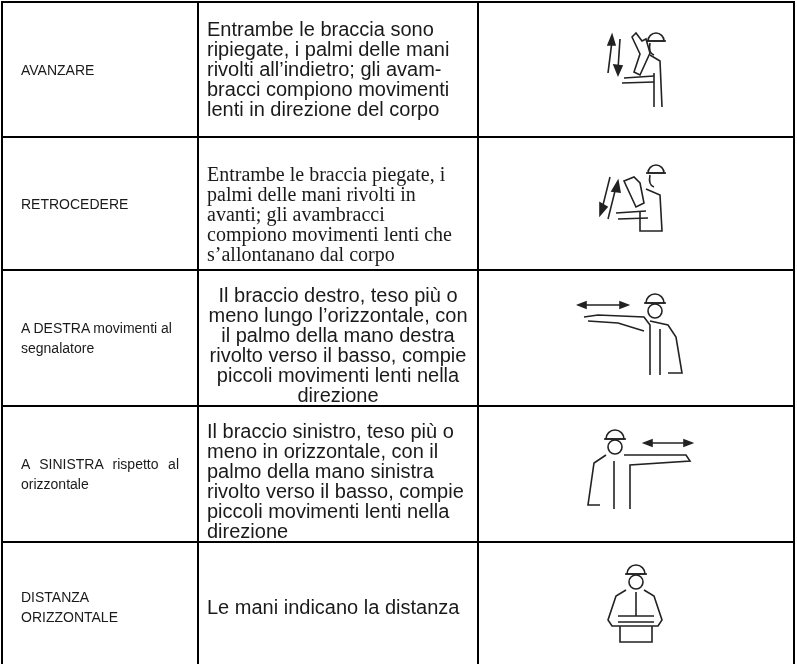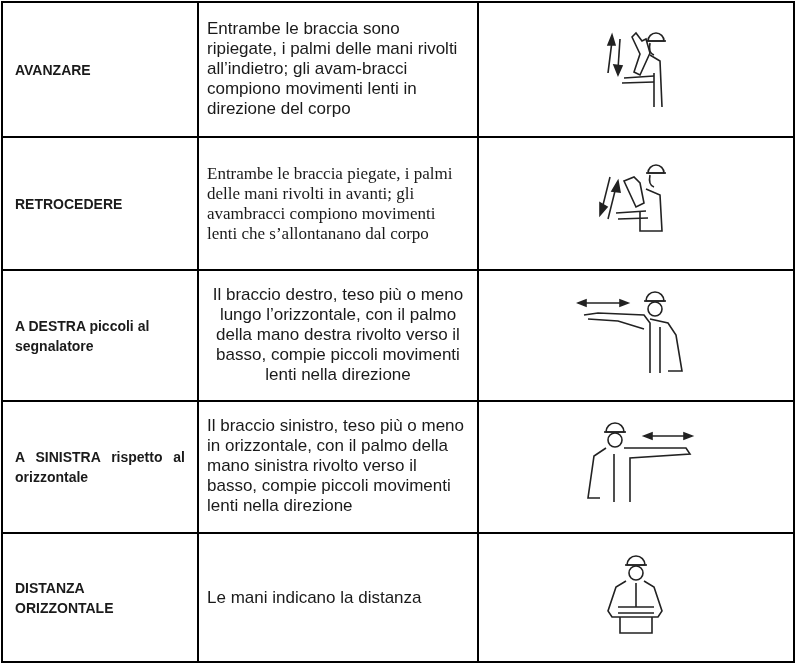--- a/index.html
+++ b/index.html
@@ -2,23 +2,23 @@
 <html><head>
   <meta charset="utf-8">
   <style>
     html, body { margin: 0; padding: 0; background: #ffffff; }
     body { width: 797px; height: 664px; overflow: hidden; position: relative; font-family: "Liberation Sans", sans-serif; color: #1a1a1a; }
     .tbl { position: absolute; left: 1px; top: 1px; border-collapse: collapse; table-layout: fixed; }
     .tbl td { border: 2px solid #000; padding: 0; vertical-align: middle; }
     .c1 { width: 196px; }
     .c2 { width: 280px; }
     .c3 { width: 316px; }
-    .label { font-weight: bold; font-size: 14px; line-height: 20px; padding: 0 12px !important; color: #1a1a1a; }
+    .label { font-weight: normal; font-size: 14px; line-height: 20px; padding: 0 18px !important; color: #1a1a1a; }
     .label.justify { text-align: justify; text-align-last: left; }
-    .desc { font-size: 17px; line-height: 20px; padding: 0 8px !important; color: #1a1a1a; }
+    .desc { font-size: 20px; line-height: 20px; padding: 0 8px !important; color: #1a1a1a; }
     .img-cell { text-align: center; }
     .fig { display: inline-block; }
     tr.r1 { height: 135px; }
     tr.r2 { height: 133px; }
     tr.r3 { height: 131px; }
     tr.r4 { height: 132px; }
     tr.r5 { height: 129px; }
     .desc.top1 { vertical-align: top; padding-top: 16px !important; }
     .desc.top2 { vertical-align: top; padding-top: 26px !important; font-family: Liberation Serif, serif; }
     .desc.top3 { vertical-align: top; padding-top: 14px !important; text-align: center; }
@@ -70,21 +70,21 @@
               <line x1="50" y1="16" x2="70" y2="16"></line>
           <path d="M54 18 q-2 10 4 12"></path>
           <path d="M28 24 l10 -4 l6 6 l4 20 l-8 4 z"></path>
           <path d="M50 32 l14 6 l2 36 l-22 0 l0 -20"></path>
           <path d="M20 56 l30 -2 M22 62 l30 -1"></path>
         </svg>
       </span>
     </td>
   </tr>
   <tr class="r3">
-    <td class="label">A DESTRA piccoli al segnalatore</td>
+    <td class="label">A DESTRA movimenti al segnalatore</td>
     <td class="desc top3">Il braccio destro, teso più o meno lungo l’orizzontale, con il palmo della mano destra rivolto verso il basso, compie piccoli movimenti lenti nella direzione</td>
     <td class="img-cell">
       <span class="fig">
         <svg width="120" height="90" viewBox="0 0 120 90" fill="none" stroke="#222" stroke-width="1.6">
           <line x1="6" y1="14" x2="48" y2="14"></line>
               <polygon points="2,14 10,11 10,17" fill="#222"></polygon>
               <polygon points="52,14 44,11 44,17" fill="#222"></polygon>
           <path d="M70 12 a9 9 0 0 1 18 0 z"></path>
               <line x1="68" y1="12" x2="90" y2="12"></line>
           <circle cx="79" cy="20" r="7"></circle>

